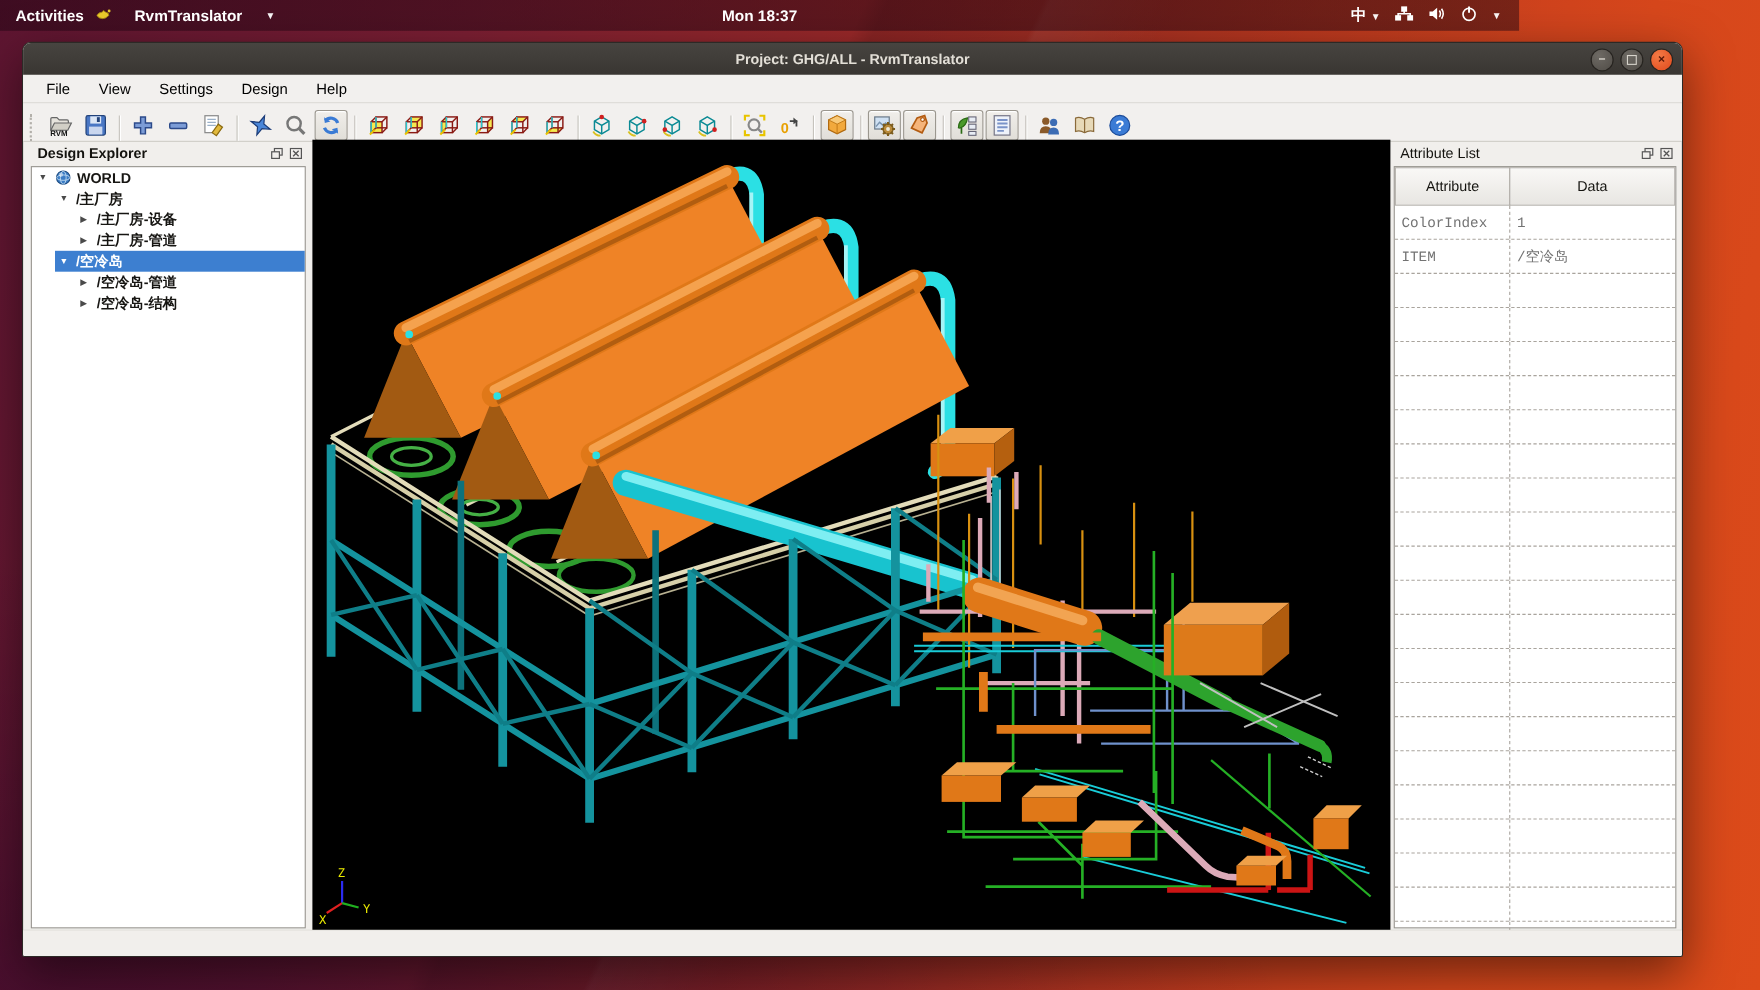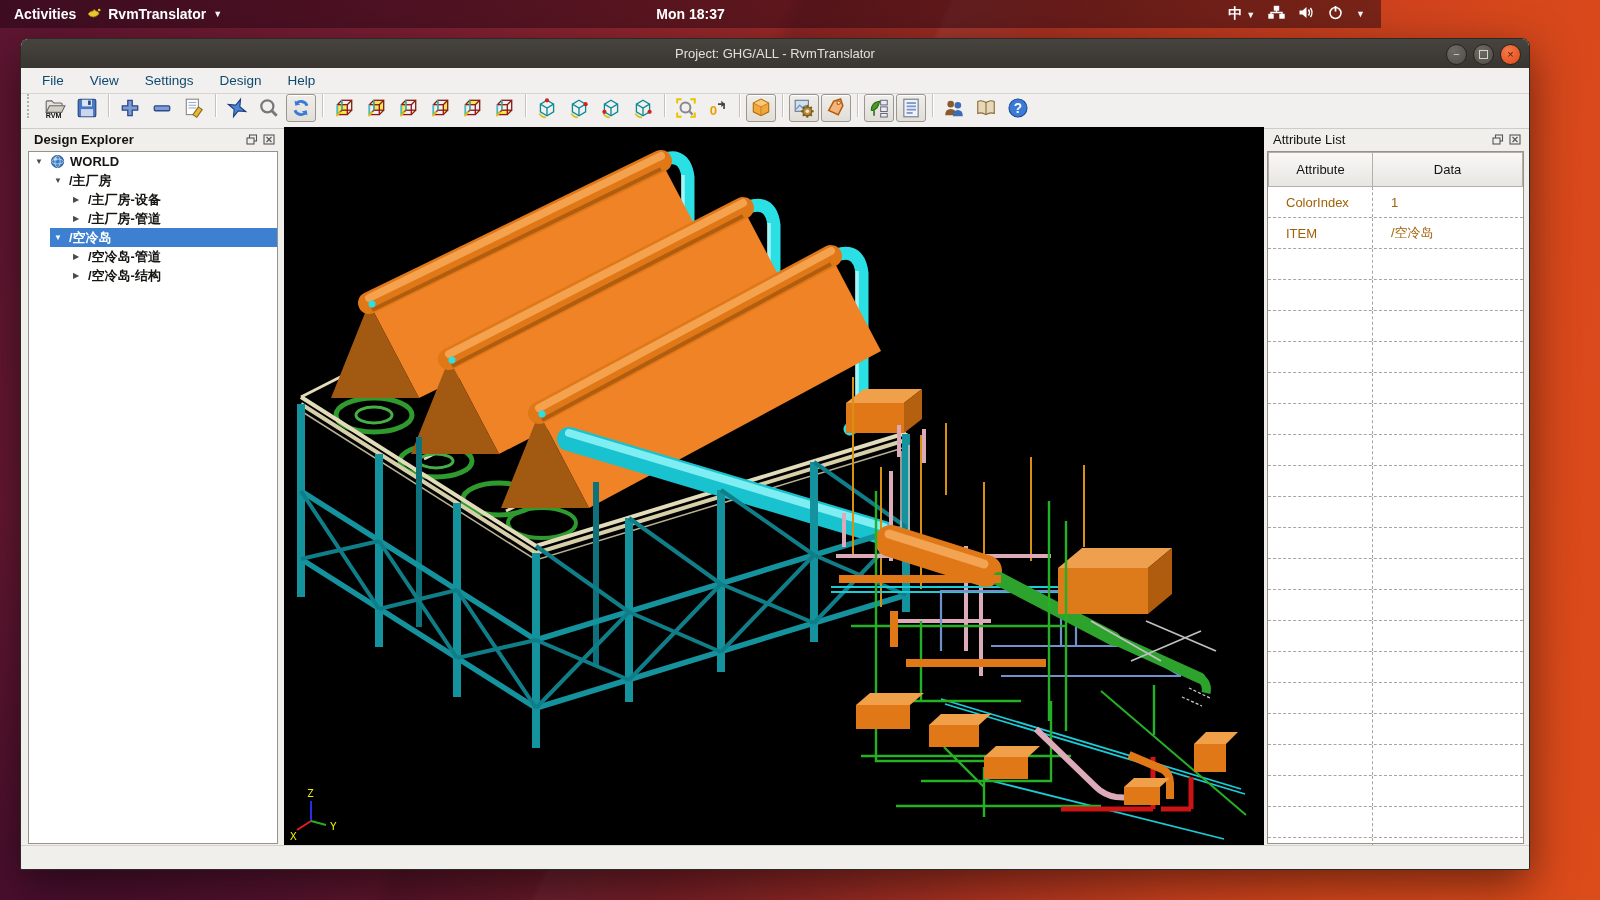--- a/index.html
+++ b/index.html
@@ -18,44 +18,44 @@
   
   #topbar{
     position:absolute;left:0;top:0;width:1381px;height:28px;z-index:50;
     background:linear-gradient(rgba(28,3,16,.48),rgba(28,3,16,.48));
     color:#fff;display:flex;align-items:center;font-size:14px;font-weight:bold;
   }
   #topbar .tb-left{display:flex;align-items:center;gap:10px;padding-left:14px;}
   #topbar .clock{position:absolute;left:0;right:0;text-align:center;pointer-events:none;}
   #topbar .tb-right{margin-left:auto;display:flex;align-items:center;gap:13px;padding-right:16px;}
   .caret{font-size:9px;opacity:.95;}
-  .appmenu{display:flex;align-items:center;gap:7px;}
+  .appmenu{display:flex;align-items:center;gap:21px;}
   
   #window{
     position:absolute;left:20px;top:38px;width:1508px;height:830px;
     background:#f1efec;border:1px solid #2c2926;border-radius:8px 8px 2px 2px;
     box-shadow:0 14px 44px rgba(0,0,0,.5);z-index:10;
   }
   #titlebar{
     height:29px;border-radius:7px 7px 0 0;position:relative;
     background:linear-gradient(#474440,#393632);
     display:flex;align-items:center;justify-content:center;
-    color:#e3dfd7;font-size:13px;font-weight:normal;text-align:center;
+    color:#e3dfd7;font-size:13px;font-weight:bold;text-align:center;
   }
   .winbtns{position:absolute;right:8px;top:5px;display:flex;gap:6px;}
   .winbtn{width:19px;height:19px;border-radius:50%;border:1px solid #26231f;
     background:radial-gradient(circle at 35% 30%,#6e6a64,#504c47);
     display:flex;align-items:center;justify-content:center;color:#d8d4cc;font-size:11px;line-height:1;}
   .winbtn.close{background:radial-gradient(circle at 35% 30%,#f47a45,#e1491c);color:#581606;}
   .maxsq{width:7px;height:7px;border:1.5px solid #d8d4cc;}
   
   #menubar{height:25px;background:#f2f0ee;border-bottom:1px solid #d8d5d0;display:flex;align-items:center;padding-left:8px;}
-  .menu-item{padding:2px 13px;font-size:13.5px;color:#0c4a6e;}
+  .menu-item{padding:2px 13px;font-size:13.5px;color:#000000;}
   
-  #toolbar{height:34px;background:#f2f0ee;border-bottom:1px solid #cfccc6;display:flex;align-items:flex-start;padding-left:4px;}
+  #toolbar{height:34px;background:#f2f0ee;border-bottom:1px solid #cfccc6;display:flex;align-items:flex-end;padding-left:4px;}
   .tb-handle{width:6px;height:24px;border-left:2px dotted #b3b0aa;margin:0 4px 0 2px;}
   .tb-sep{width:1px;height:23px;background:#c6c3bd;margin:0 5px;box-shadow:1px 0 0 #ffffff;}
   .tb-btn{width:30px;height:28px;display:flex;align-items:center;justify-content:center;background:transparent;border:1px solid transparent;padding:0;margin:0 1px;}
   .tb-btn.framed{border:1px solid #9b978f;border-radius:3px;background:linear-gradient(#f0eeea,#e1ded8);box-shadow:inset 0 1px 0 #fff;}
   .tb-btn .ic{display:flex;}
   .tb-btn svg{width:22px;height:22px;}
   
   #main{position:absolute;top:88px;left:0;right:0;bottom:23px;}
   .dock{position:absolute;top:2px;bottom:2px;}
   .dock-header{height:20px;display:flex;align-items:center;font-size:13px;color:#14130f;padding:0 2px;}
@@ -72,21 +72,21 @@
   .expander{width:10px;font-size:8px;color:#4a4a4a;flex:none;}
   .tree-content.selected .expander{color:#fff;}
   .globe{display:flex;flex:none;}
   .globe svg{width:15px;height:15px;}
   
   .attr-headrow{display:grid;grid-template-columns:105px 1fr;height:35px;}
   .attr-headcell{background:linear-gradient(#f9f8f6,#e8e6e2);border:1px solid #b3b0aa;margin-left:-1px;
     display:flex;align-items:center;justify-content:center;font-size:13px;color:#14130f;}
   .attr-headcell:first-child{margin-left:0;}
   .attr-row{display:grid;grid-template-columns:105px 1fr;height:30px;border-bottom:1px dashed #a9a49d;}
-  .attr-cell{display:flex;align-items:center;font-size:13px;color:#a16207;padding-left:18px;}
+  .attr-cell{display:flex;align-items:center;font-size:13px;color:#737373;padding-left:6px;font-family:Liberation Mono, monospace;}
   .attr-cell:first-child{border-right:1px dashed #a9a49d;}
   
   #viewport{position:absolute;left:263px;top:0;width:980px;height:719px;background:#000;}
   
   #statusbar{position:absolute;left:0;right:0;bottom:0;height:23px;background:#f1efec;border-top:1px solid #d4d1cb;border-radius:0 0 2px 2px;}
 </style>
 </head>
 <body>
 
 <div id="topbar">

